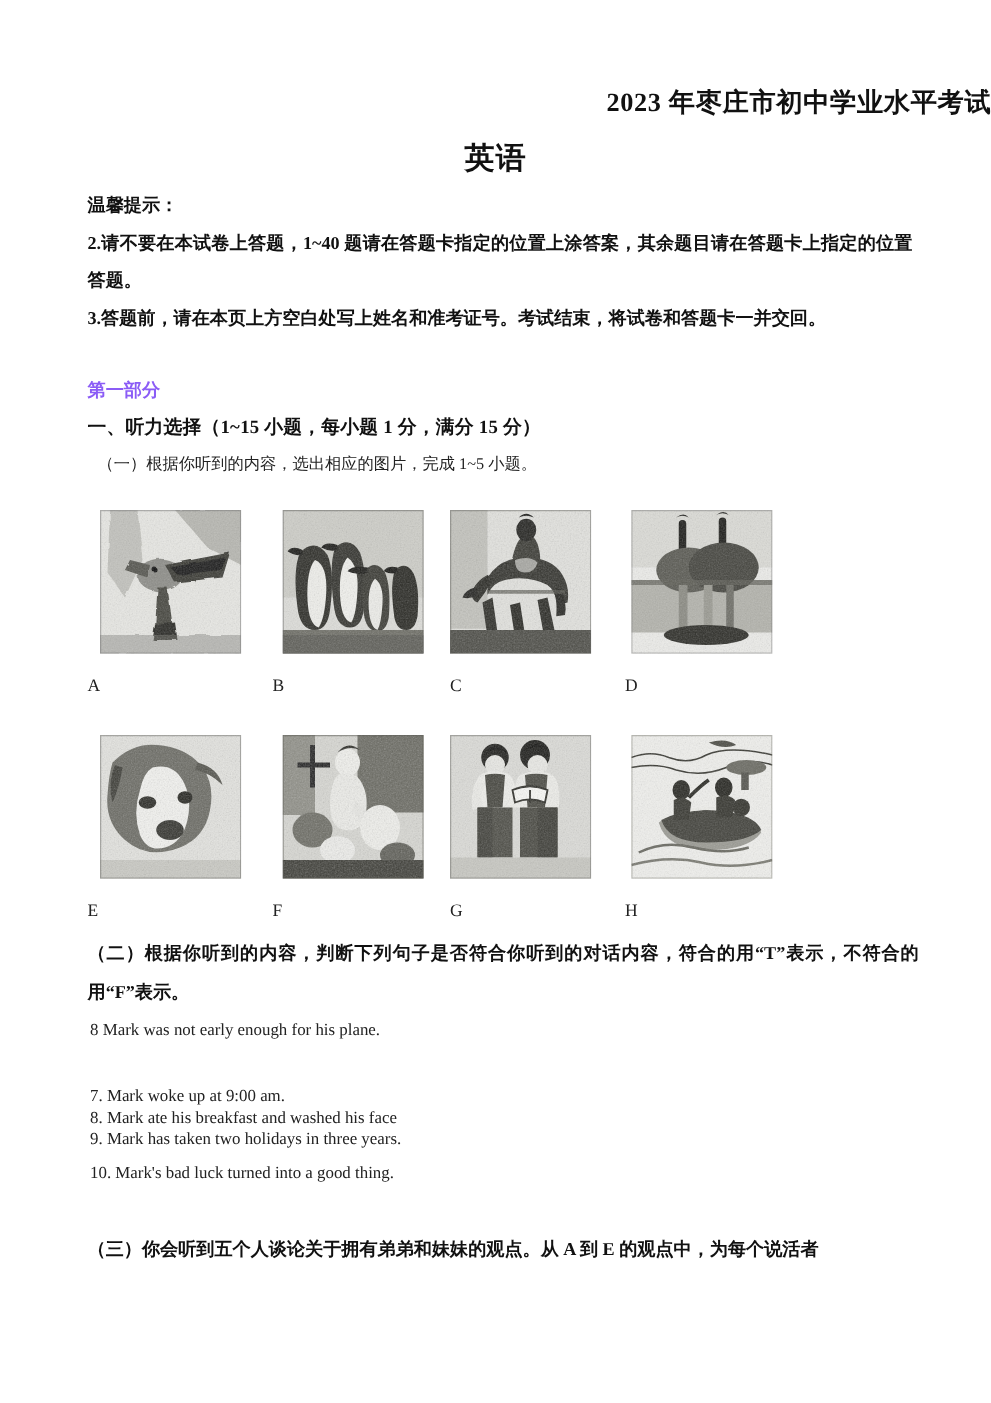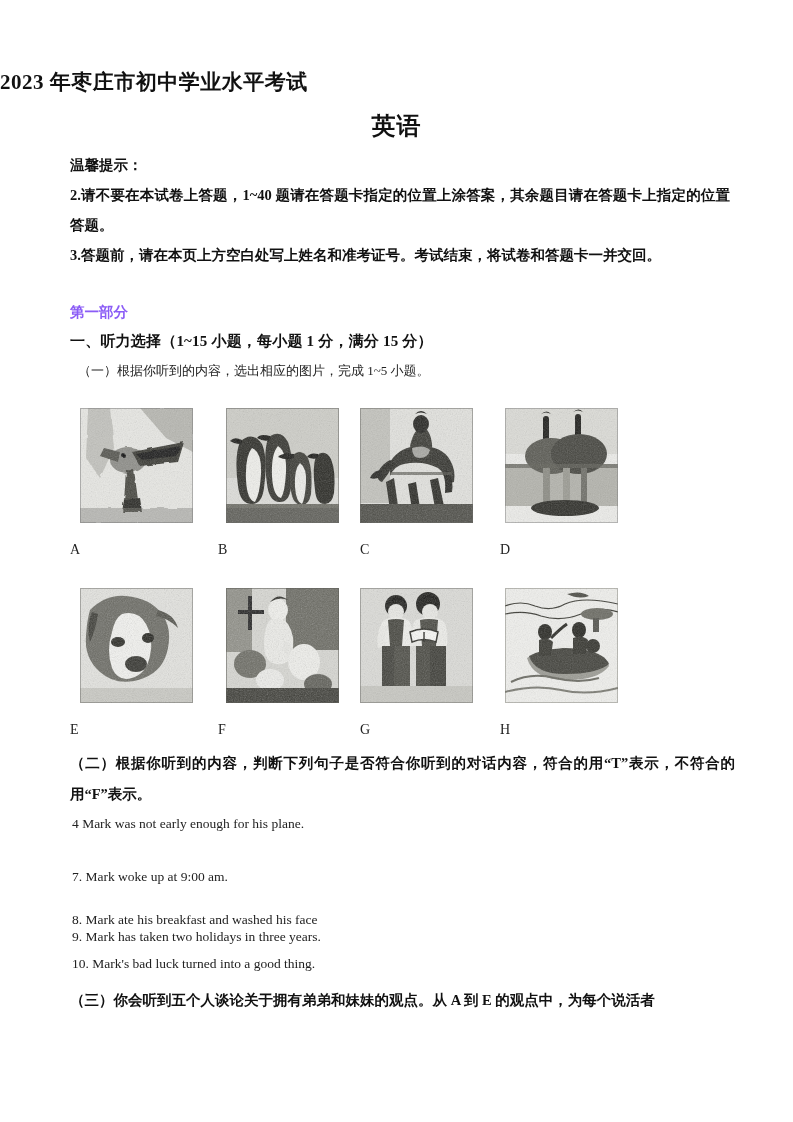--- a/index.html
+++ b/index.html
@@ -18,21 +18,21 @@
     color: #1a1a1a;
     -webkit-font-smoothing: antialiased;
   }
 
   
   .doc-title {
     position: absolute;
     left: 0;
     right: 0;
     top: 68px;
-    text-align: left;
+    text-align: right;
     font-size: 21px;
     font-weight: bold;
     letter-spacing: 0.5px;
     color: #111;
   }
   .doc-subtitle {
     position: absolute;
     left: 0;
     right: 0;
     top: 110px;
@@ -466,22 +466,22 @@
           </svg>
         </div>
         <div class="pic-label">H</div>
       </div>
     </div>
   </div>
 
   <div class="subsection-two">（二）根据你听到的内容，判断下列句子是否符合你听到的对话内容，符合的用“T”表示，不符合的用“F”表示。</div>
 
   <div class="tf-list">
-    <div class="tf-item" style="margin-bottom:36px;">4  Mark was not early enough for his plane.</div>
-    <div class="tf-item" style="margin-bottom:26px;">7. Mark woke up at 9:00 am.</div>
+    <div class="tf-item" style="margin-bottom:36px;">8  Mark was not early enough for his plane.</div>
+    <div class="tf-item" style="">7. Mark woke up at 9:00 am.</div>
     <div class="tf-item" style="">8. Mark ate his breakfast and washed his face</div>
     <div class="tf-item" style="margin-bottom:10px;">9. Mark has taken two holidays in three years.</div>
     <div class="tf-item">10. Mark's bad luck turned into a good thing.</div>
   </div>
 
   <div class="subsection-three">（三）你会听到五个人谈论关于拥有弟弟和妹妹的观点。从 A 到 E 的观点中，为每个说活者</div>
 
 </div>
 
 </body></html>

